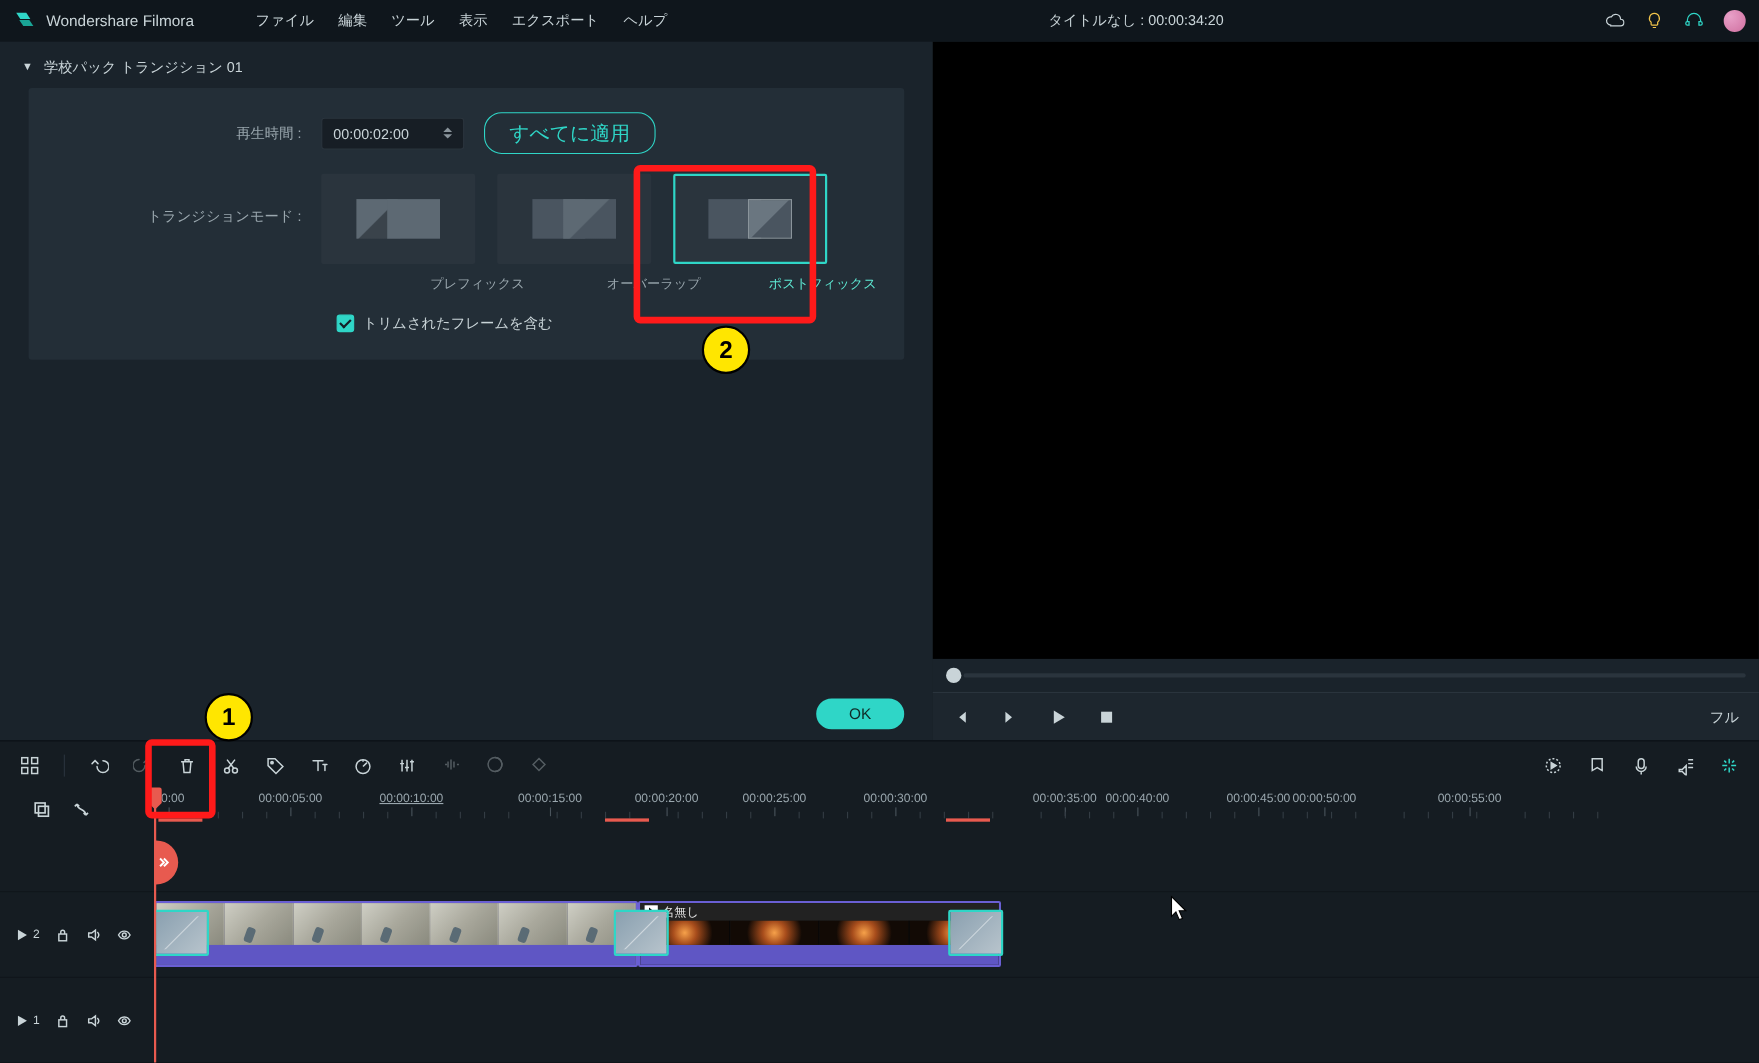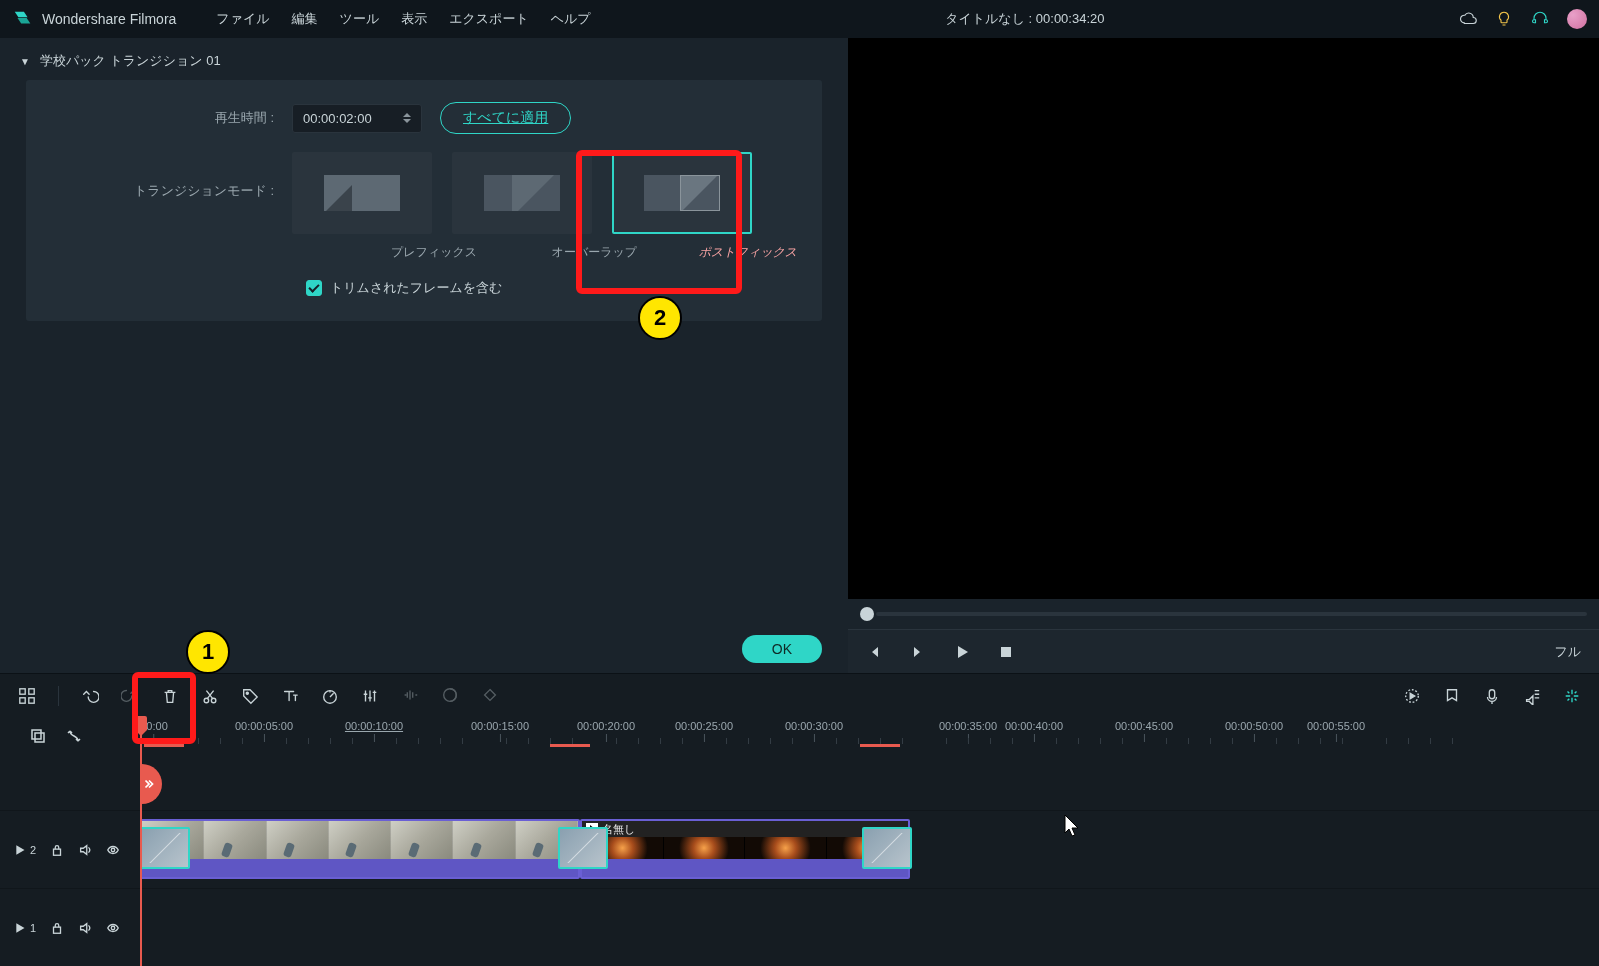--- a/index.html
+++ b/index.html
@@ -3,21 +3,21 @@
 <meta charset="utf-8">
 <style>
 * { margin: 0; padding: 0; box-sizing: border-box; font-family: "Hiragino Kaku Gothic ProN", "Meiryo", sans-serif; }
 html, body { width: 1599px; height: 966px; background: #000; color: #c9d4d8; overflow: hidden; font-size: 13px; }
 
 .app { width: 1599px; height: 966px; background: #1a232b; display: flex; flex-direction: column; }
 
 .titlebar { height: 38px; background: #0f161c; display: flex; align-items: center; padding: 0 12px; color: #c9d4d8; }
 .titlebar .logo { width: 22px; height: 22px; margin-right: 8px; }
 .titlebar .appname { font-size: 14px; margin-right: 40px; }
-.titlebar .menu { display: flex; gap: 22px; font-size: 13px; }
+.titlebar .menu { display: flex; gap: 22px; font-size: 13px; margin-left: 16px; }
 .titlebar .menu span { cursor: pointer; }
 .titlebar .center { flex: 1; text-align: center; font-size: 13px; }
 .titlebar .right-icons { display: flex; gap: 18px; align-items: center; }
 .titlebar .right-icons svg { width: 18px; height: 18px; }
 .titlebar .avatar { width: 20px; height: 20px; border-radius: 50%; background: radial-gradient(circle at 30% 30%, #e8a0c8, #d070a0); }
 
 .main { flex: 1; display: flex; }
 .left-panel { width: 848px; background: #1a232b; display: flex; flex-direction: column; }
 .tab-row { height: 40px; display: flex; align-items: center; padding-left: 18px; }
 .tab { color: #2fd6c7; font-size: 14px; padding: 6px 2px; border-bottom: 2px solid #2fd6c7; }
@@ -25,28 +25,28 @@
 .section-header .tri { font-size: 10px; }
 
 .settings-card { background: #232e37; margin: 0 26px; padding: 22px 18px 24px; border-radius: 3px; }
 .row { display: flex; align-items: center; gap: 18px; margin-bottom: 18px; }
 .row .label { width: 230px; text-align: right; color: #9aa7ae; font-size: 13px; }
 .time-input { background: #171e25; border: 1px solid #2a343d; border-radius: 3px; padding: 6px 10px; width: 130px; display: flex; align-items: center; justify-content: space-between; color: #c9d4d8; }
 .spin { display: flex; flex-direction: column; gap: 2px; }
 .spin .a { width: 0; height: 0; border-left: 4px solid transparent; border-right: 4px solid transparent; }
 .spin .up { border-bottom: 4px solid #8a949b; }
 .spin .down { border-top: 4px solid #8a949b; }
-.apply-btn { border: 1px solid #2fd6c7; color: #2fd6c7; background: transparent; border-radius: 16px; padding: 6px 22px; font-size: 14px; cursor: pointer; text-decoration: underline; }
+.apply-btn { border: 1px solid #2fd6c7; color: #2fd6c7; background: transparent; border-radius: 16px; padding: 6px 22px; font-size: 18px; cursor: pointer; }
 
 .modes { display: flex; gap: 20px; }
 .mode { width: 140px; display: flex; flex-direction: column; align-items: center; gap: 10px; }
 .mode .thumb { width: 140px; height: 82px; background: #2a343d; display: flex; align-items: center; justify-content: center; border-radius: 2px; }
 .mode .label { font-size: 12px; color: #9aa7ae; }
 .mode.selected .thumb { border: 2px solid #2fd6c7; background: #2a343d; }
-.mode.selected .label { color: #fca5a5; font-style: italic; }
+.mode.selected .label { color: #5eead4; }
 
 .checkbox-row { display: flex; align-items: center; gap: 8px; margin-top: 10px; margin-left: 4px; }
 .chk { width: 16px; height: 16px; border: 1px solid #2fd6c7; background: #2fd6c7; border-radius: 3px; position: relative; }
 .chk::after { content: ""; position: absolute; left: 4px; top: 1px; width: 4px; height: 8px; border: solid #152028; border-width: 0 2px 2px 0; transform: rotate(45deg); }
 
 .ok-row { display: flex; justify-content: flex-end; padding: 16px 26px 10px; }
 .ok-btn { background: #2fd6c7; color: #0f2a26; border: none; border-radius: 16px; padding: 6px 30px; font-size: 14px; cursor: pointer; }
 
 .preview { flex: 1; background: #1a232b; display: flex; flex-direction: column; }
 .preview-video { flex: 1; background: #000; margin: 0; }
@@ -371,21 +371,21 @@
           <div class="tick" style="left: 894px;"><span>00:00:40:00</span><div class="line"></div></div>
           <div class="minor" style="left: 916px;"></div>
           <div class="minor" style="left: 938px;"></div>
           <div class="minor" style="left: 960px;"></div>
           <div class="minor" style="left: 982px;"></div>
           <div class="tick" style="left: 1004px;"><span>00:00:45:00</span><div class="line"></div></div>
           <div class="minor" style="left: 1026px;"></div>
           <div class="minor" style="left: 1048px;"></div>
           <div class="minor" style="left: 1070px;"></div>
           <div class="minor" style="left: 1092px;"></div>
-          <div class="tick" style="left: 1114px;"><span>00:00:50:00</span><div class="line"></div></div>
+          <div class="tick" style="left: 1064px;"><span>00:00:50:00</span><div class="line"></div></div>
           <div class="minor" style="left: 1136px;"></div>
           <div class="minor" style="left: 1158px;"></div>
           <div class="minor" style="left: 1180px;"></div>
           <div class="minor" style="left: 1202px;"></div>
           <div class="tick" style="left: 1196px;"><span>00:00:55:00</span><div class="line"></div></div>
           <div class="minor" style="left: 1246px;"></div>
           <div class="minor" style="left: 1268px;"></div>
           <div class="minor" style="left: 1290px;"></div>
           <div class="minor" style="left: 1312px;"></div>
           <div class="red-seg" style="left: 4px; width: 40px;"></div>

